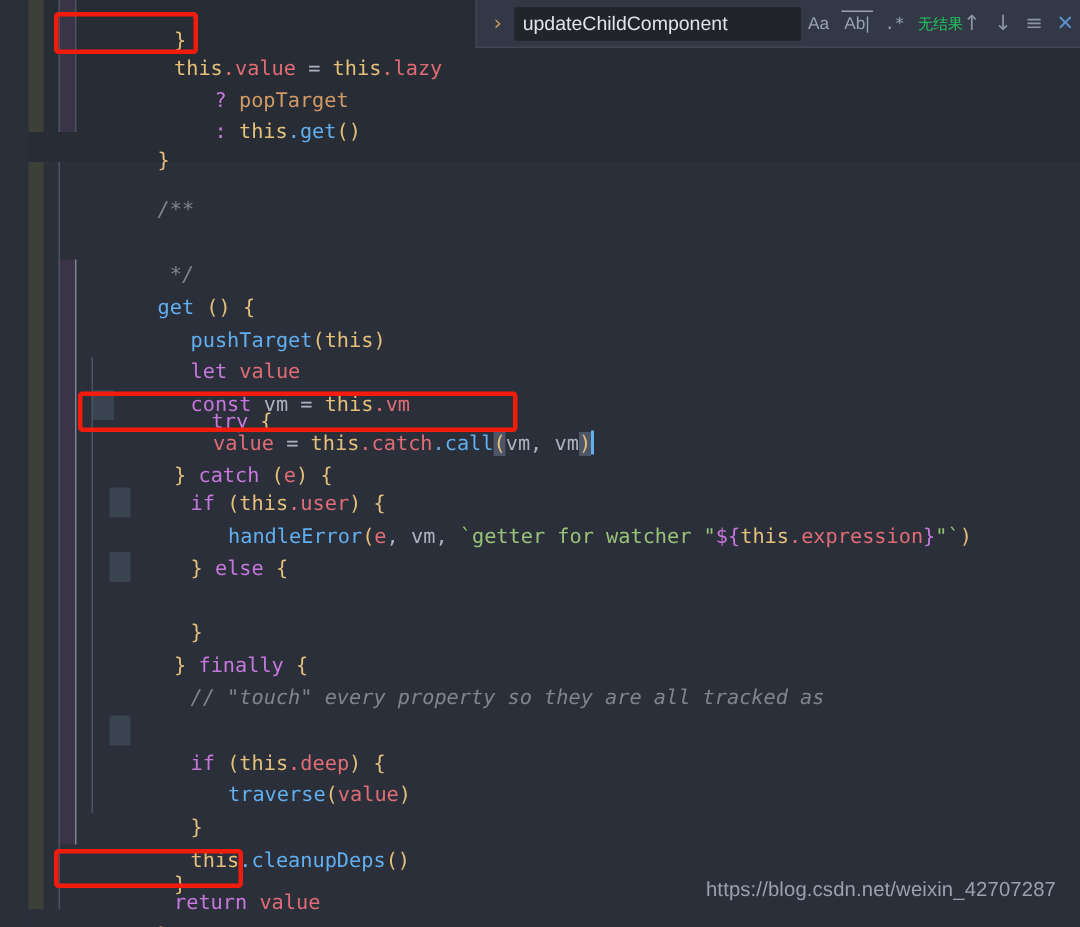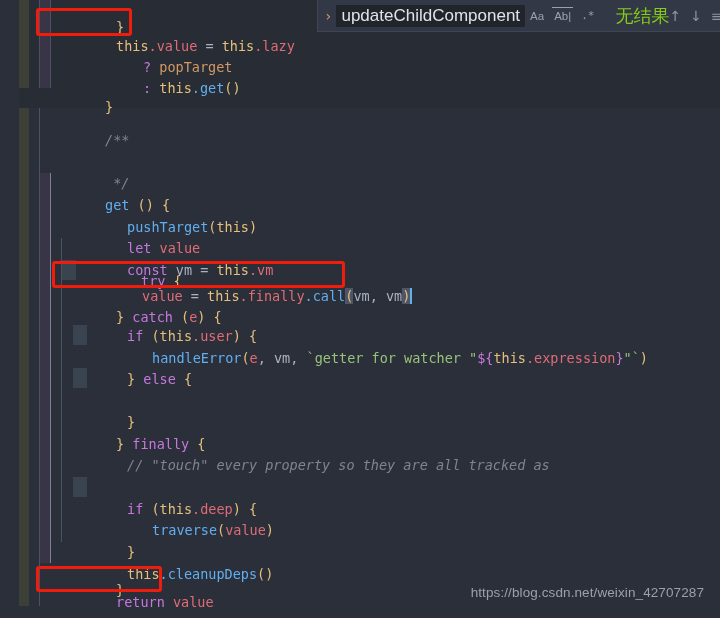--- a/index.html
+++ b/index.html
@@ -160,41 +160,41 @@
     height: 22px;
     width: 220px;
     margin-left: 4px;
     padding: 0 4px;
     box-sizing: border-box;
   }
   #find-input {
     flex: 1;
     color: #dfe3ea;
     font-family: "Liberation Sans", sans-serif;
-    font-size: 17px;
+    font-size: 13px;
     white-space: nowrap;
     overflow: hidden;
   }
   .find-opt {
     color: #9aa2b1;
     font-size: 11.5px;
     font-family: "Liberation Sans", sans-serif;
     margin: 0 3px;
     padding: 1px 2px;
     cursor: pointer;
     user-select: none;
     line-height: 14px;
   }
   .find-opt.wholeword { border-top: 1px solid #9aa2b1; }
   .find-opt.regex { font-family: "DejaVu Sans Mono", monospace; font-size: 11px; }
   #find-status {
-    color: #84cc16;
-    font-size: 18px;
+    color: #22c55e;
+    font-size: 10px;
     font-family: "Liberation Sans", sans-serif;
-    margin-left: 16px;
+    margin-left: 4px;
     white-space: nowrap;
   }
   #find-actions {
     margin-left: auto;
     display: flex;
     align-items: center;
     gap: 9px;
     padding-right: 2px;
   }
   .find-act {
@@ -298,21 +298,21 @@
 
       <div class="line" style="top:238px;left:62px;">
         <span class="t-kw">const</span><span class="t-plain"> vm</span><span class="t-punc"> = </span><span class="t-this">this</span><span class="t-prop">.vm</span>
       </div>
 
       <div class="line" style="top:249px;left:76px;">
         <span class="t-kw">try</span><span class="t-brace"> {</span>
       </div>
 
       <div class="line" style="top:264px;left:77px;">
-        <span class="t-var">value</span><span class="t-punc"> = </span><span class="t-this">this</span><span class="t-prop">.finally</span><span class="t-fn">.call</span><span class="t-brace bracket-hl">(</span><span class="t-plain">vm, vm</span><span class="t-brace bracket-hl">)</span><span class="caret"></span>
+        <span class="t-var">value</span><span class="t-punc"> = </span><span class="t-this">this</span><span class="t-prop">.catch</span><span class="t-fn">.call</span><span class="t-brace bracket-hl">(</span><span class="t-plain">vm, vm</span><span class="t-brace bracket-hl">)</span><span class="caret"></span>
       </div>
 
       <div class="line" style="top:285px;left:51px;">
         <span class="t-brace">} </span><span class="t-kw">catch</span><span class="t-brace"> (</span><span class="t-var">e</span><span class="t-brace">) {</span>
       </div>
 
       <div class="line" style="top:304px;left:62px;">
         <span class="t-kw">if</span><span class="t-brace"> (</span><span class="t-this">this</span><span class="t-prop">.user</span><span class="t-brace">) {</span>
       </div>
 

